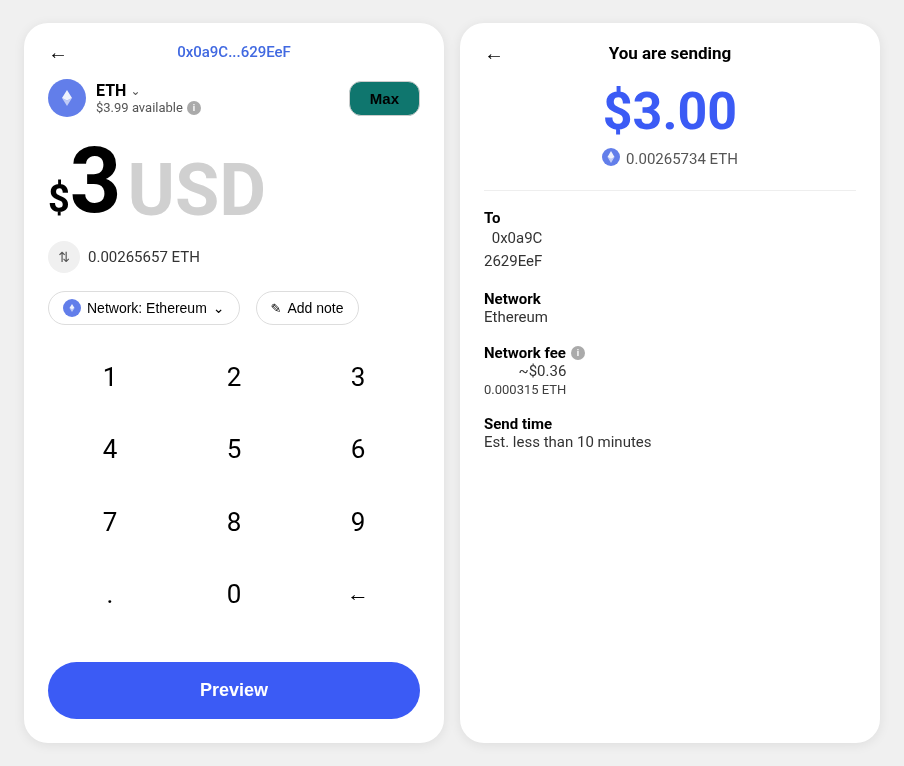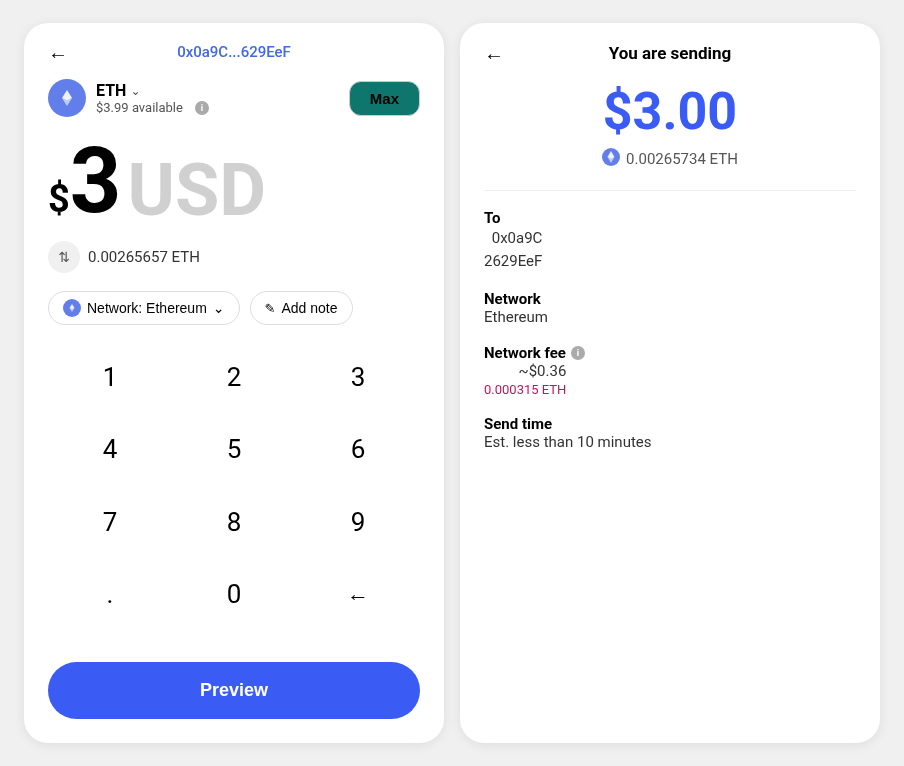--- a/index.html
+++ b/index.html
@@ -87,21 +87,21 @@
     }
     .chevron-down {
       font-size: 12px;
       color: #555;
     }
     .token-balance {
       font-size: 13px;
       color: #555;
       display: flex;
       align-items: center;
-      gap: 12px;
+      gap: 4px;
     }
     .info-icon {
       width: 14px;
       height: 14px;
       border-radius: 50%;
       background: #aaa;
       color: white;
       font-size: 9px;
       display: inline-flex;
       align-items: center;
@@ -163,21 +163,21 @@
       color: #555;
       border: none;
     }
     .eth-amount-text {
       font-size: 15px;
       color: #333;
     }
 
     .controls-row {
       display: flex;
-      gap: 10px;
+      gap: 16px;
       margin-bottom: 20px;
     }
     .network-btn {
       display: flex;
       align-items: center;
       gap: 6px;
       border: 1.5px solid #ddd;
       border-radius: 20px;
       padding: 7px 14px;
       background: #fff;
@@ -301,21 +301,21 @@
       font-weight: 700;
       color: #000;
     }
     .detail-value {
       font-size: 15px;
       color: #333;
       text-align: right;
     }
     .detail-value-sub {
       font-size: 13px;
-      color: #be185d;
+      color: #404040;
       text-align: right;
       margin-top: 2px;
     }
     .to-address {
       font-size: 15px;
       color: #333;
       text-align: right;
       line-height: 1.5;
     }
     .fee-row-label {

